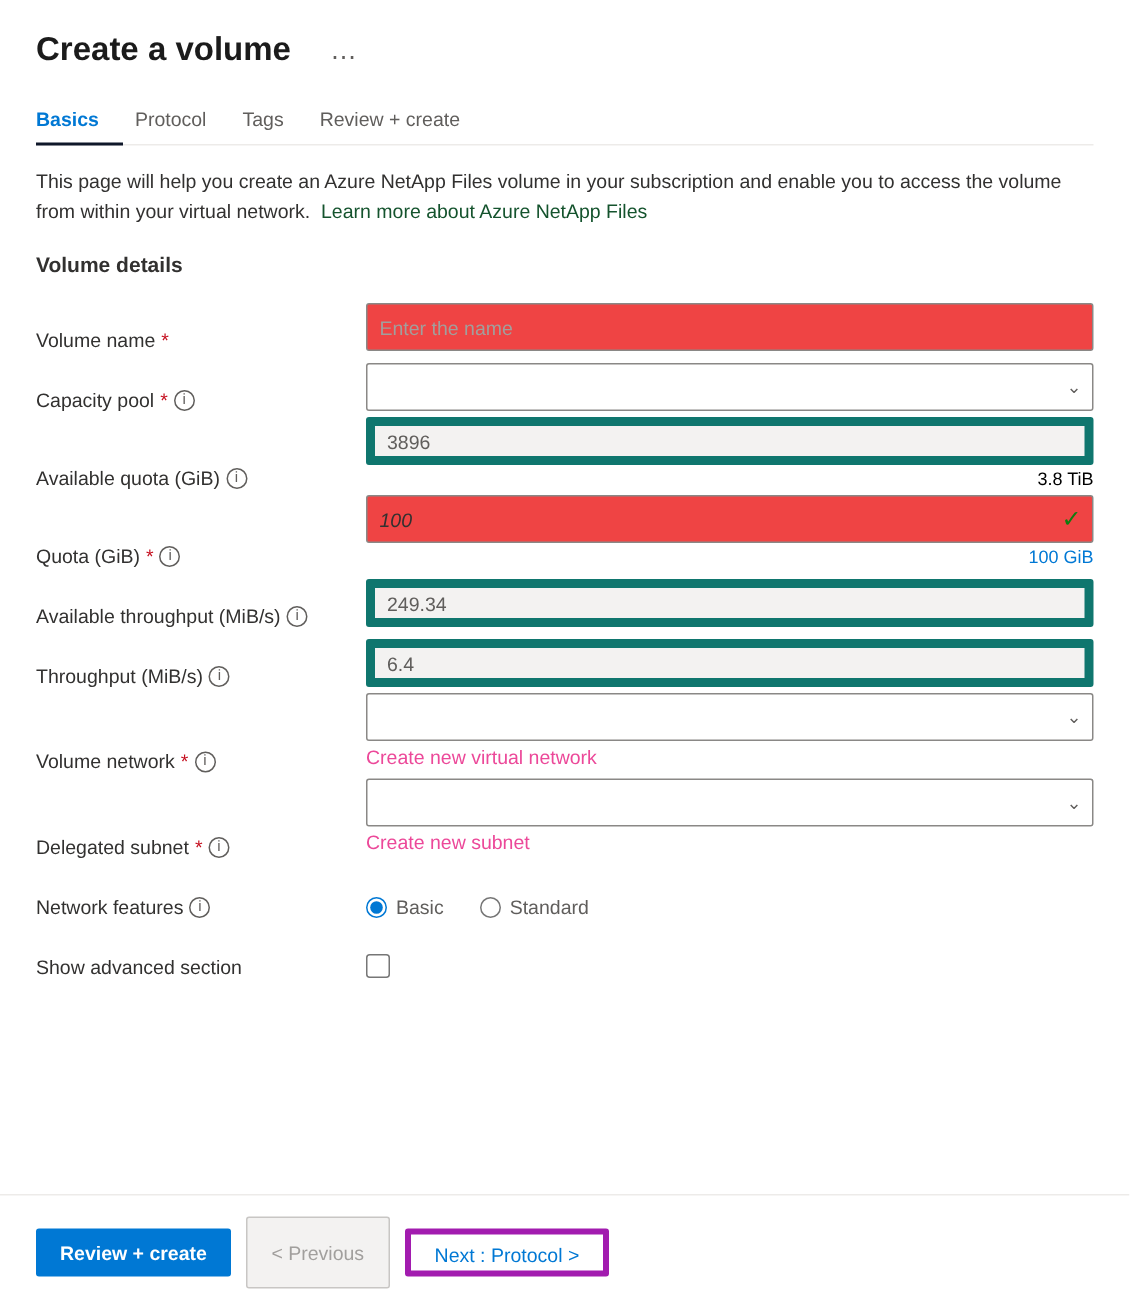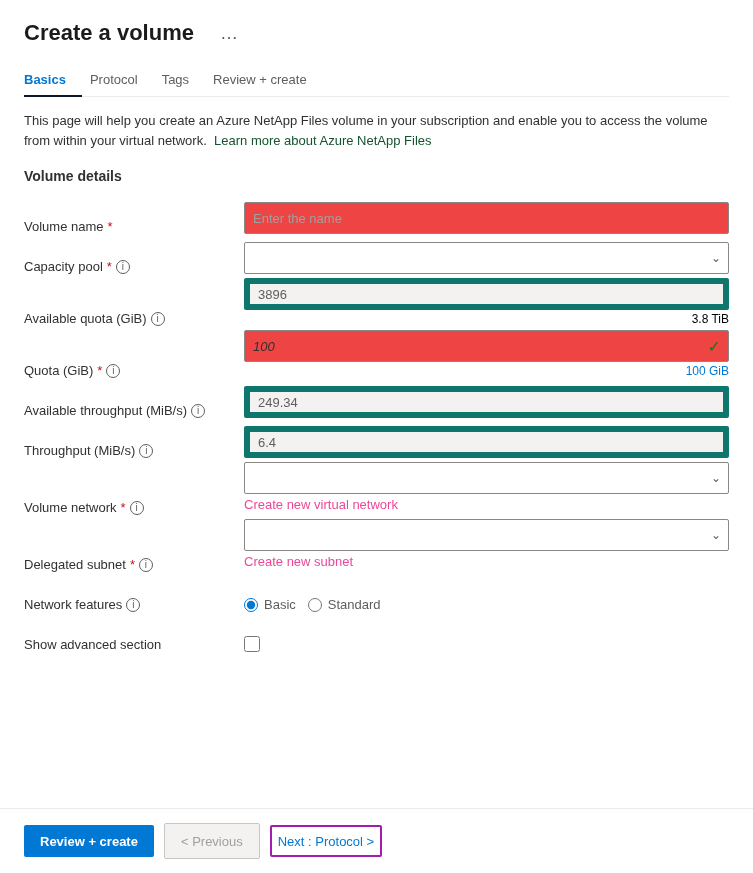--- a/index.html
+++ b/index.html
@@ -204,21 +204,21 @@
       top: 50%;
       transform: translateY(-50%);
       color: #107c10;
       font-size: 16px;
     }
 
     
     .radio-group {
       display: flex;
       align-items: center;
-      gap: 12px;
+      gap: 24px;
       padding-top: 7px;
     }
     .radio-label {
       display: flex;
       align-items: center;
       gap: 6px;
       cursor: pointer;
       font-size: 13px;
       color: #605e5c;
     }
@@ -263,34 +263,34 @@
       height: 32px;
     }
     .btn-secondary {
       background: #fff;
       color: #323130;
       border: 1px solid #8a8886;
       border-radius: 2px;
       padding: 6px 16px;
       font-size: 13px;
       cursor: pointer;
-      height: 36px;
+      height: 48px;
     }
     .btn-secondary:disabled {
       background: #f3f2f1;
       color: #a19f9d;
       border-color: #c8c6c4;
       cursor: not-allowed;
     }
     .btn-next {
       background: #fff;
       color: #0078d4;
-      border: 2px solid #a21caf;
-      border-radius: 2px;
-      padding: 6px 6px;
+      border: 4px solid #a21caf;
+      border-radius: 2px;
+      padding: 6px 16px;
       font-size: 13px;
       cursor: pointer;
       height: 32px;
     }
   </style>
 </head>
 <body>
 
 <div class="page-content">
 

